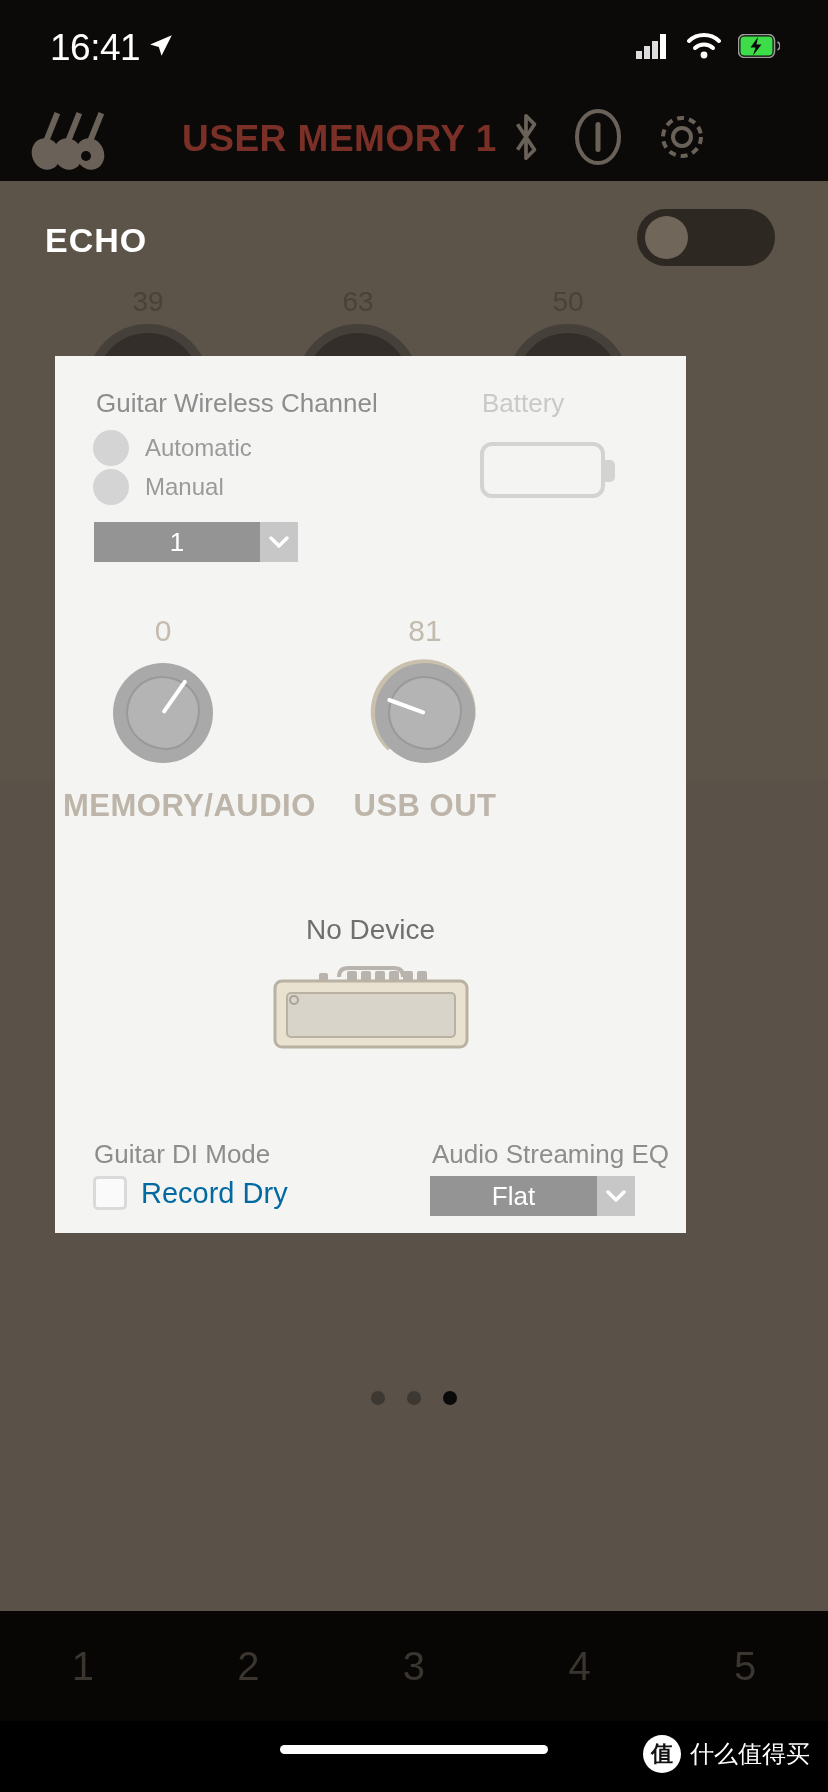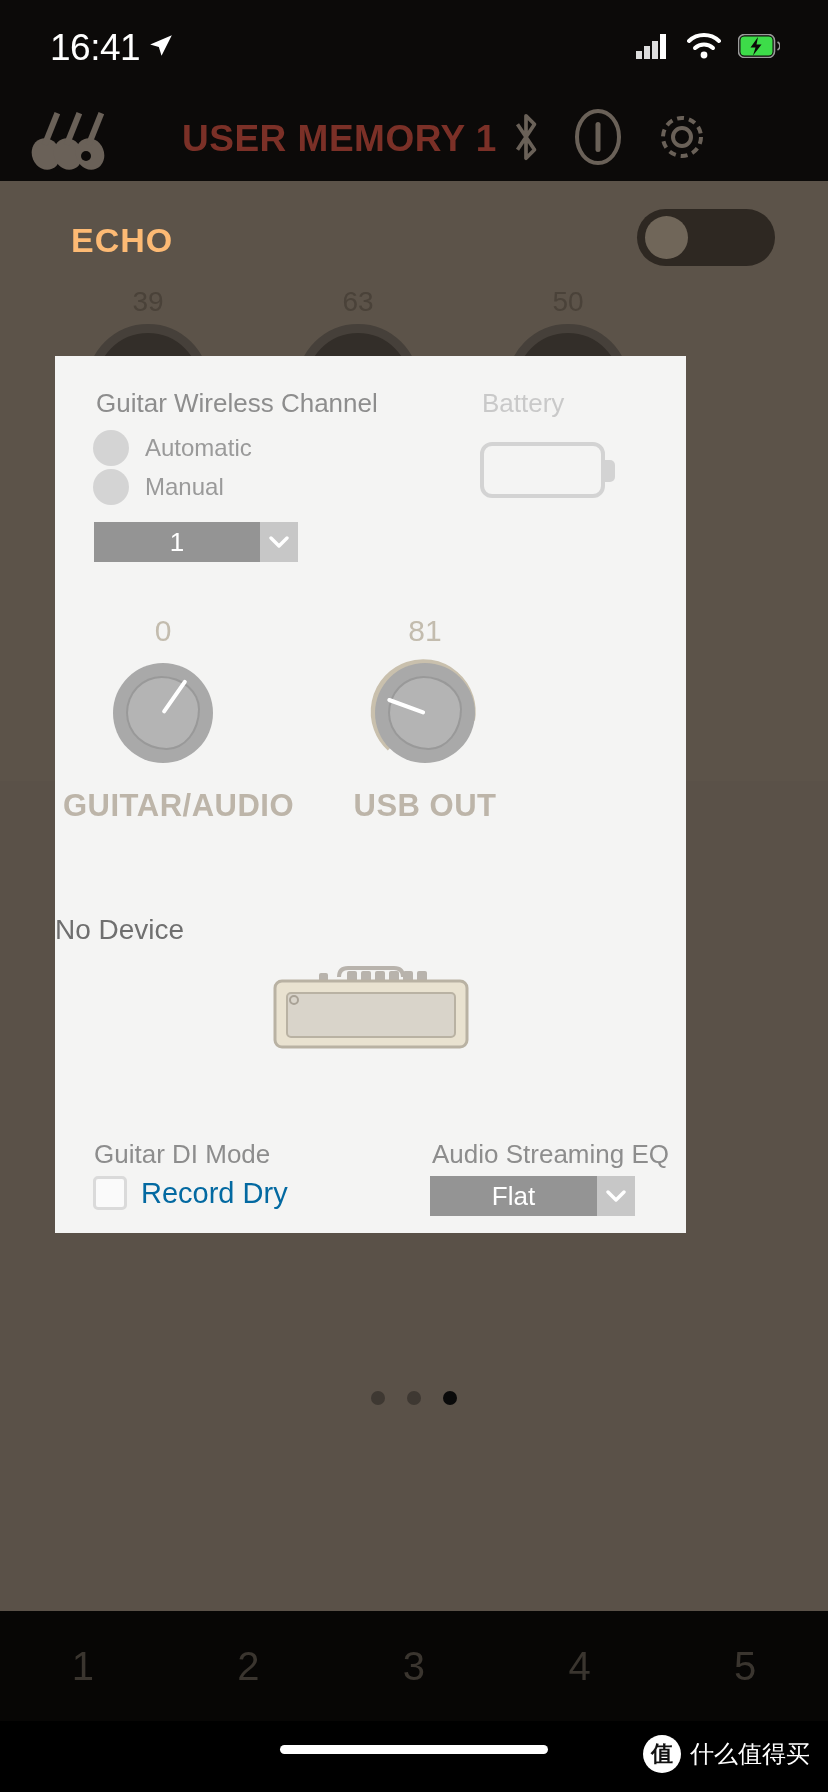--- a/index.html
+++ b/index.html
@@ -52,22 +52,22 @@
   #app-body {
     position: absolute; top: 181px; left: 0;
     width: 828px; height: 1430px;
     background: #5a5148;
   }
   #effect-row {
     position: absolute; top: 0; left: 0; width: 828px; height: 600px;
     background: #5c5349;
   }
   #effect-name {
-    position: absolute; left: 71px; top: 40px;
-    font-size: 34px; font-weight: bold; color: #fdba74; letter-spacing: 1px;
+    position: absolute; left: 45px; top: 40px;
+    font-size: 34px; font-weight: bold; color: #ffffff; letter-spacing: 1px;
   }
   #effect-toggle {
     position: absolute; right: 53px; top: 28px;
     width: 138px; height: 57px; border-radius: 30px;
     background: #2e2822;
   }
   #effect-toggle .knobdot {
     position:absolute; left: 8px; top: 7px;
     width: 43px; height: 43px; border-radius: 50%;
     background: #706659;
@@ -200,21 +200,21 @@
   .knob-label {
     margin-top: 16px; font-size: 31px; font-weight: bold;
     color: #bdb5a9; letter-spacing: 0.5px;
   }
   #knob-guitar { left: 8px; top: 258px; }
   #knob-usb { left: 270px; top: 258px; }
 
   
   #device-label {
     position:absolute; left:0; right:0; top: 558px;
-    font-size: 28px; color: #6f6f6f;
+    text-align:center; font-size: 28px; color: #6f6f6f;
   }
   #amp-image {
     position:absolute; left: 50%; transform: translateX(-50%);
     top: 605px; width: 208px; height: 90px;
   }
 
   
   #di-mode-label { position:absolute; left: 39px; top: 783px; }
   #eq-label { position:absolute; left: 377px; top: 783px; }
   #record-dry-row {
@@ -390,21 +390,21 @@
       </div>
     </div>
 
     <div class="knob-group" id="knob-guitar">
       <div class="knob-value">0</div>
       <div class="knob-wrap">
         <div class="knob-base"></div>
         <div class="knob-inner"></div>
         <div class="knob-pointer" style="transform: translate(-50%,0) rotate(215deg);"></div>
       </div>
-      <div class="knob-label">GUITAR/AUDIO</div>
+      <div class="knob-label">MEMORY/AUDIO</div>
     </div>
 
     <div class="knob-group" id="knob-usb">
       <div class="knob-value">81</div>
       <div class="knob-wrap">
         <svg class="knob-arc" width="118" height="118" viewBox="0 0 118 118">
           <path d="M 25.2 92.8 A 47.5 47.5 0 1 1 104 66" stroke="#c9c0ad" stroke-width="10" fill="none" stroke-linecap="butt"></path>
         </svg>
         <div class="knob-base"></div>
         <div class="knob-inner"></div>

